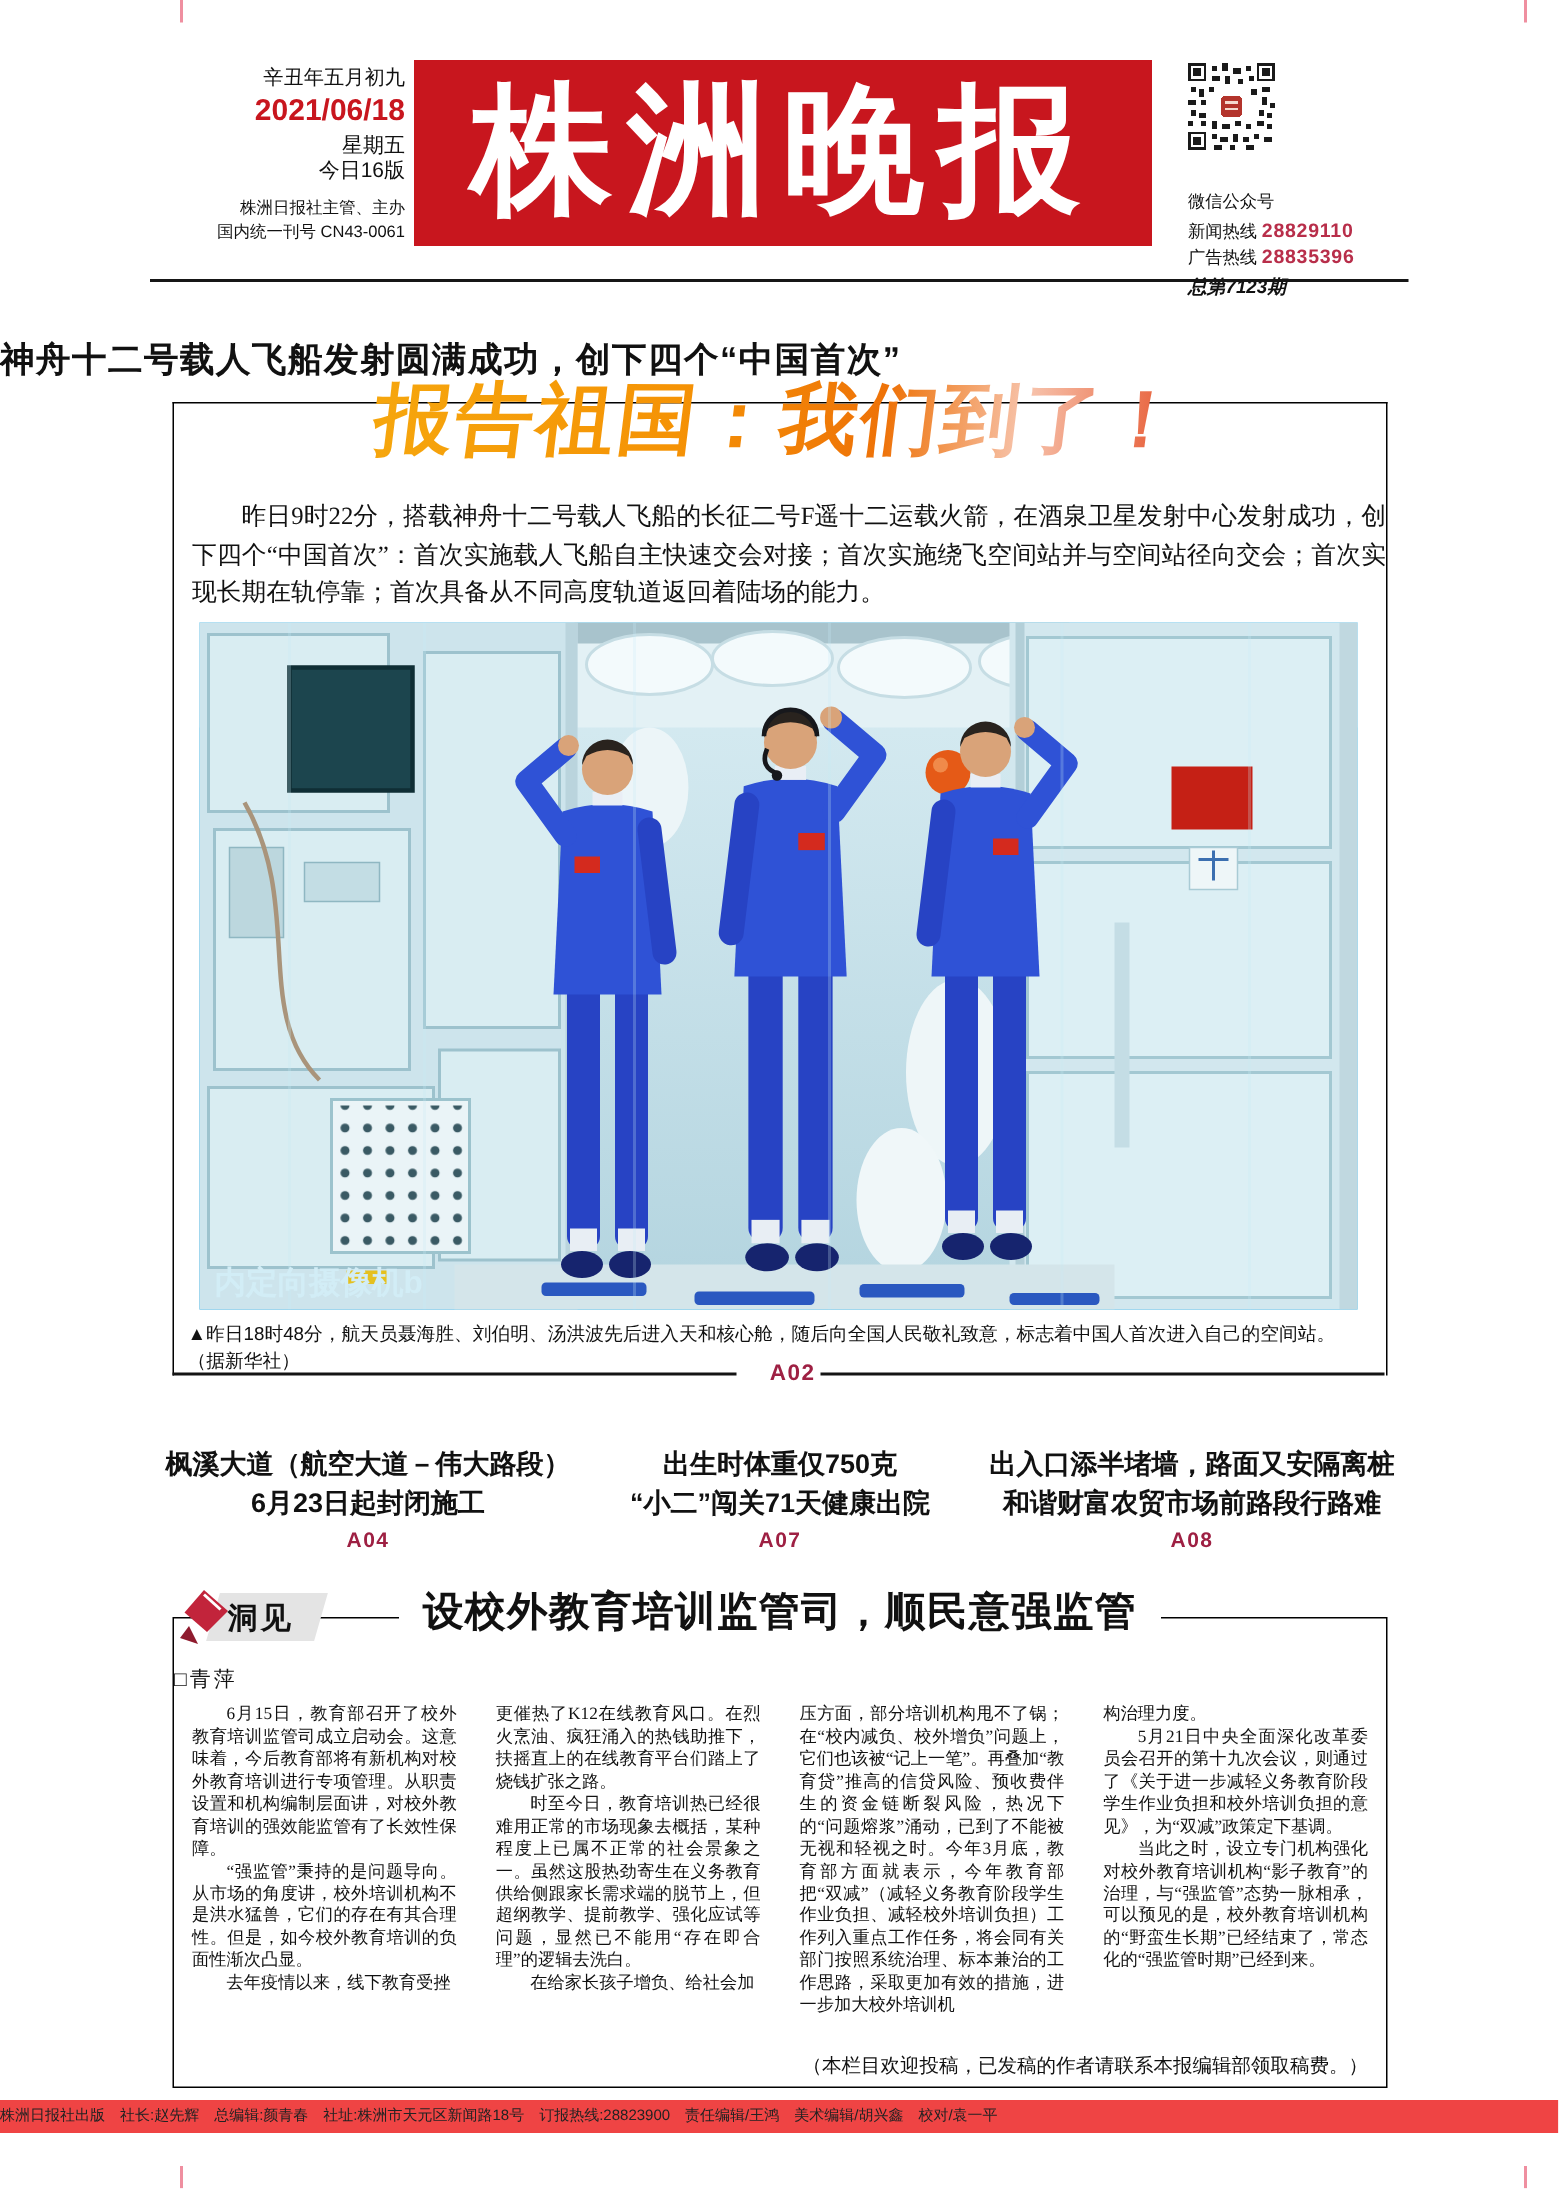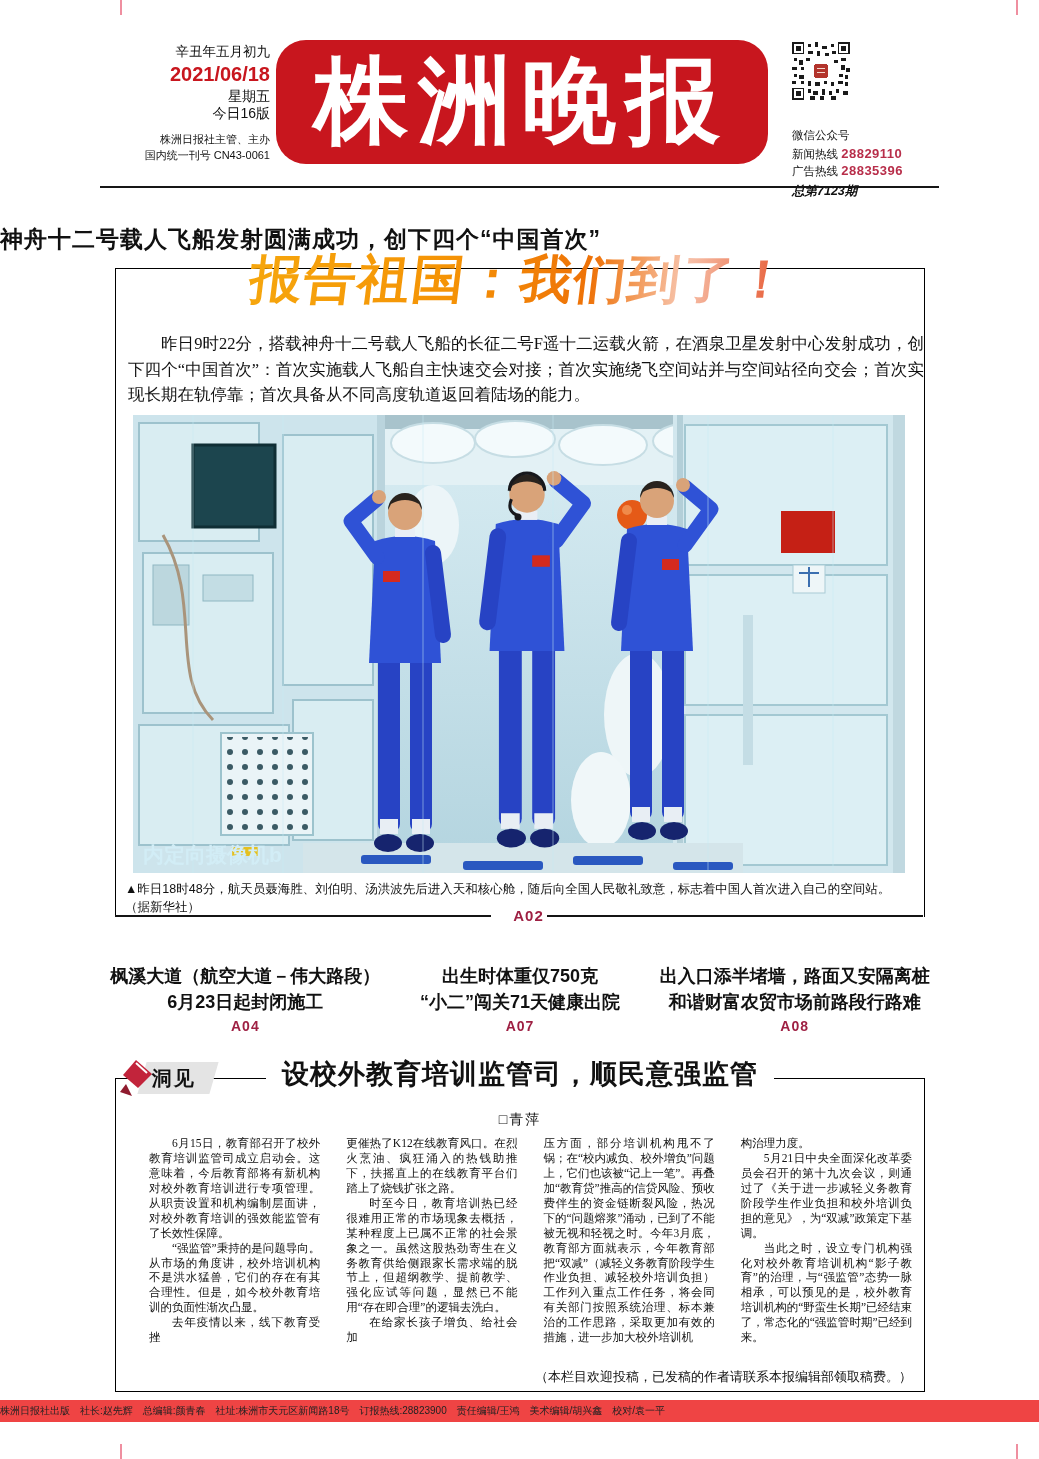--- a/index.html
+++ b/index.html
@@ -12,21 +12,21 @@
 
   
   .mast-left{position:absolute;left:100px;top:44px;width:170px;text-align:right;line-height:1.25;}
   .mast-left .lunar{font-size:13.5px;}
   .mast-left .date{font-size:20px;font-weight:bold;color:#c8161e;margin:1px 0;}
   .mast-left .weekday,.mast-left .pages{font-size:14px;}
   .mast-left .pub{font-size:11px;margin-top:2px;}
   .mast-left .pub.first{margin-top:10px;}
   .mast-title{position:absolute;left:276px;top:40px;width:492px;height:124px;background:#c8161e;
               color:#fff;font-weight:900;font-size:94px;line-height:122px;text-align:center;
-              letter-spacing:10px;font-family:"Liberation Serif",serif;border-radius:30px;}
+              letter-spacing:10px;font-family:"Liberation Serif",serif;}
   .mast-right{position:absolute;left:792px;top:42px;width:160px;line-height:1.3;}
   .mast-right .qr{display:block;margin-bottom:4px;}
   .mast-right .wechat{font-size:11.5px;margin-bottom:3px;margin-top:28px;}
   .mast-right .hotline{font-size:11.5px;white-space:nowrap;}
   .mast-right .hotline b{color:#b82e4a;font-size:13px;letter-spacing:.5px;}
   .mast-right .issue{font-size:12.5px;margin-top:3px;font-weight:600;font-style:italic;}
   .mast-rule{position:absolute;left:100px;top:186px;width:839px;height:2px;background:#161616;}
 
   
   .kicker{position:absolute;left:0;top:224px;width:100%;
@@ -58,22 +58,22 @@
 
   
   .opinion-box{position:absolute;left:115px;top:1078px;width:808px;height:312px;border:1px solid #000;}
   .badge{position:absolute;left:26px;top:-17px;height:32px;padding:0 18px 0 10px;background:#e4e4e4;
          transform:skewX(-16deg);display:flex;align-items:center;}
   .badge .badge-label{display:inline-block;transform:skewX(16deg);font-size:20px;font-weight:900;
          letter-spacing:2px;font-family:"Liberation Serif",serif;}
   .badge-icon{position:absolute;left:-26px;top:-6px;transform:skewX(16deg);}
   .op-headline{position:absolute;top:-23px;left:50%;transform:translateX(-50%);margin:0;background:#fff;
                padding:0 16px;white-space:nowrap;font-size:27px;font-weight:900;letter-spacing:1px;}
-  .op-byline{position:absolute;top:32px;left:0;width:100%;text-align:center;font-size:14px;letter-spacing:2px;}
-  .op-cols{position:absolute;top:57px;left:12px;right:12px;bottom:26px;display:flex;gap:26px;margin-left:21px;}
+  .op-byline{position:absolute;top:32px;left:0;width:100%;font-size:14px;letter-spacing:2px;}
+  .op-cols{position:absolute;top:57px;left:12px;right:12px;bottom:26px;display:flex;gap:26px;}
   .op-col{flex:1;font-family:"Liberation Serif",serif;font-size:11.5px;line-height:1.3;text-align:justify;}
   .op-col p{margin:0;text-indent:2em;}
   .op-col p.cont{text-indent:0;}
   .op-note{position:absolute;right:12px;bottom:5px;font-size:13px;font-family:"Liberation Serif",serif;}
 
   
   .footer-bar{position:absolute;left:0;top:1400px;width:100%;height:22px;background:#ef4444;
               font-size:10px;line-height:22px;text-align:left;color:#222;}
 </style>
 </head>

